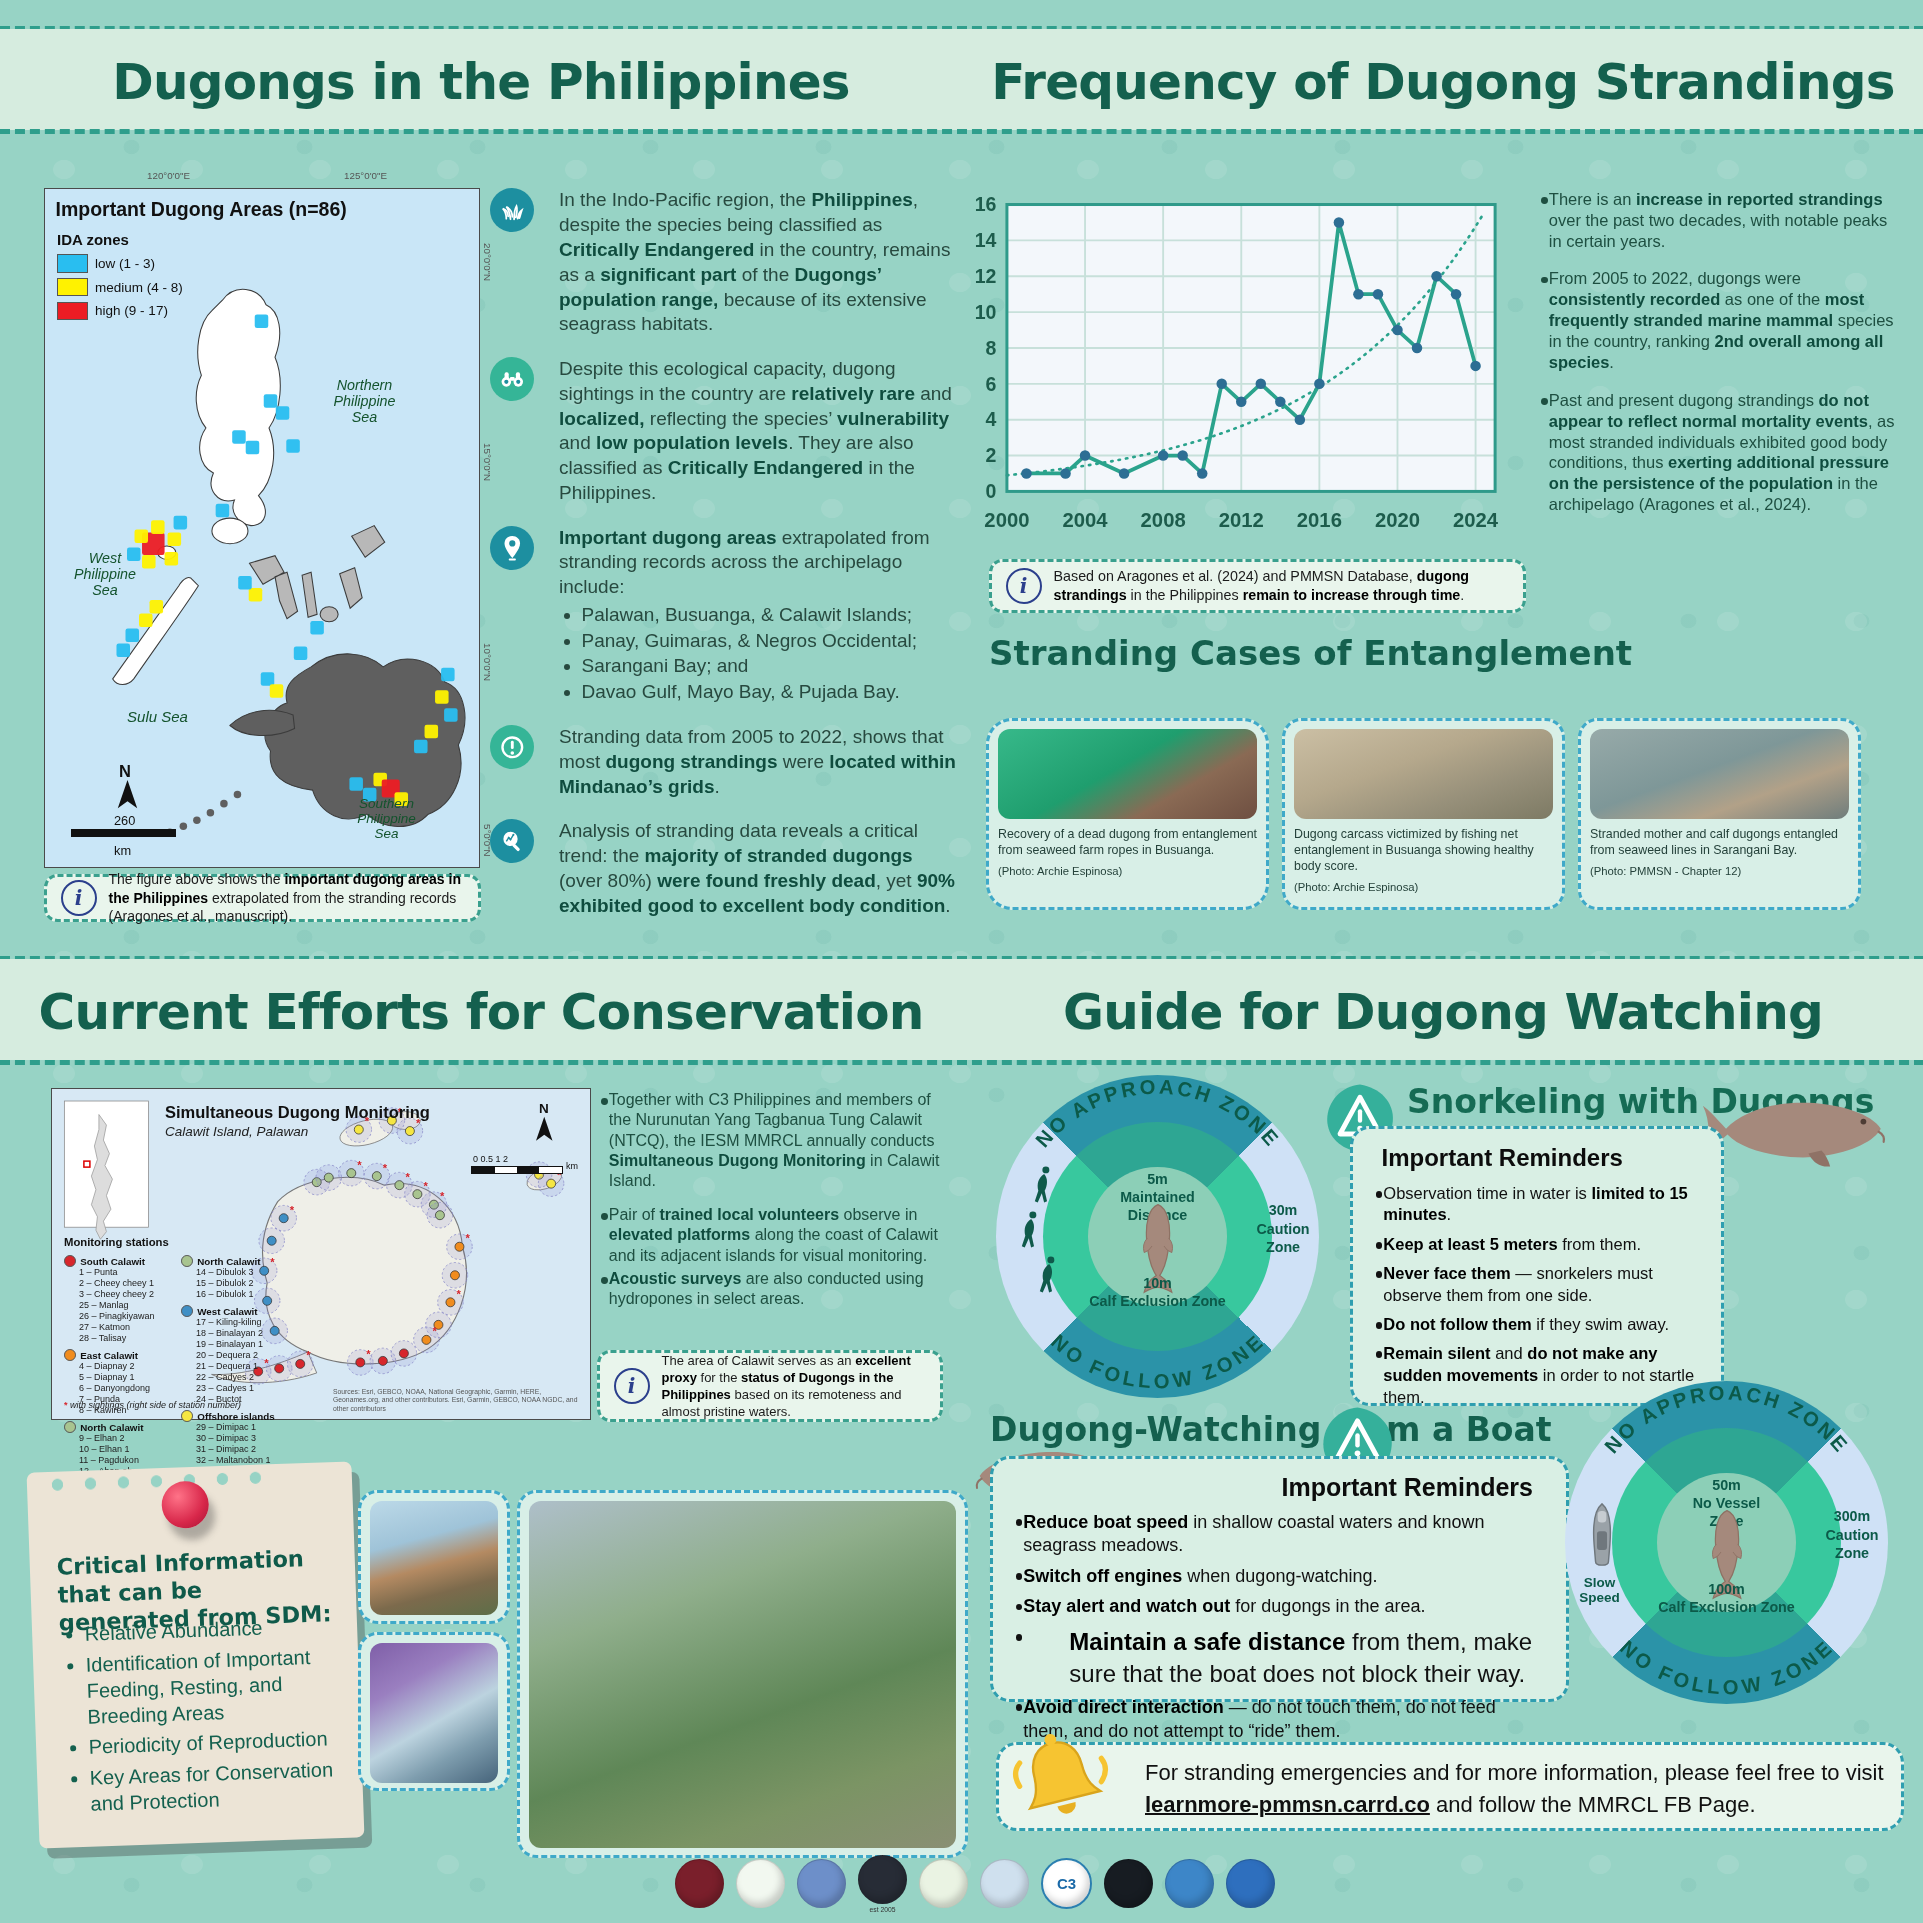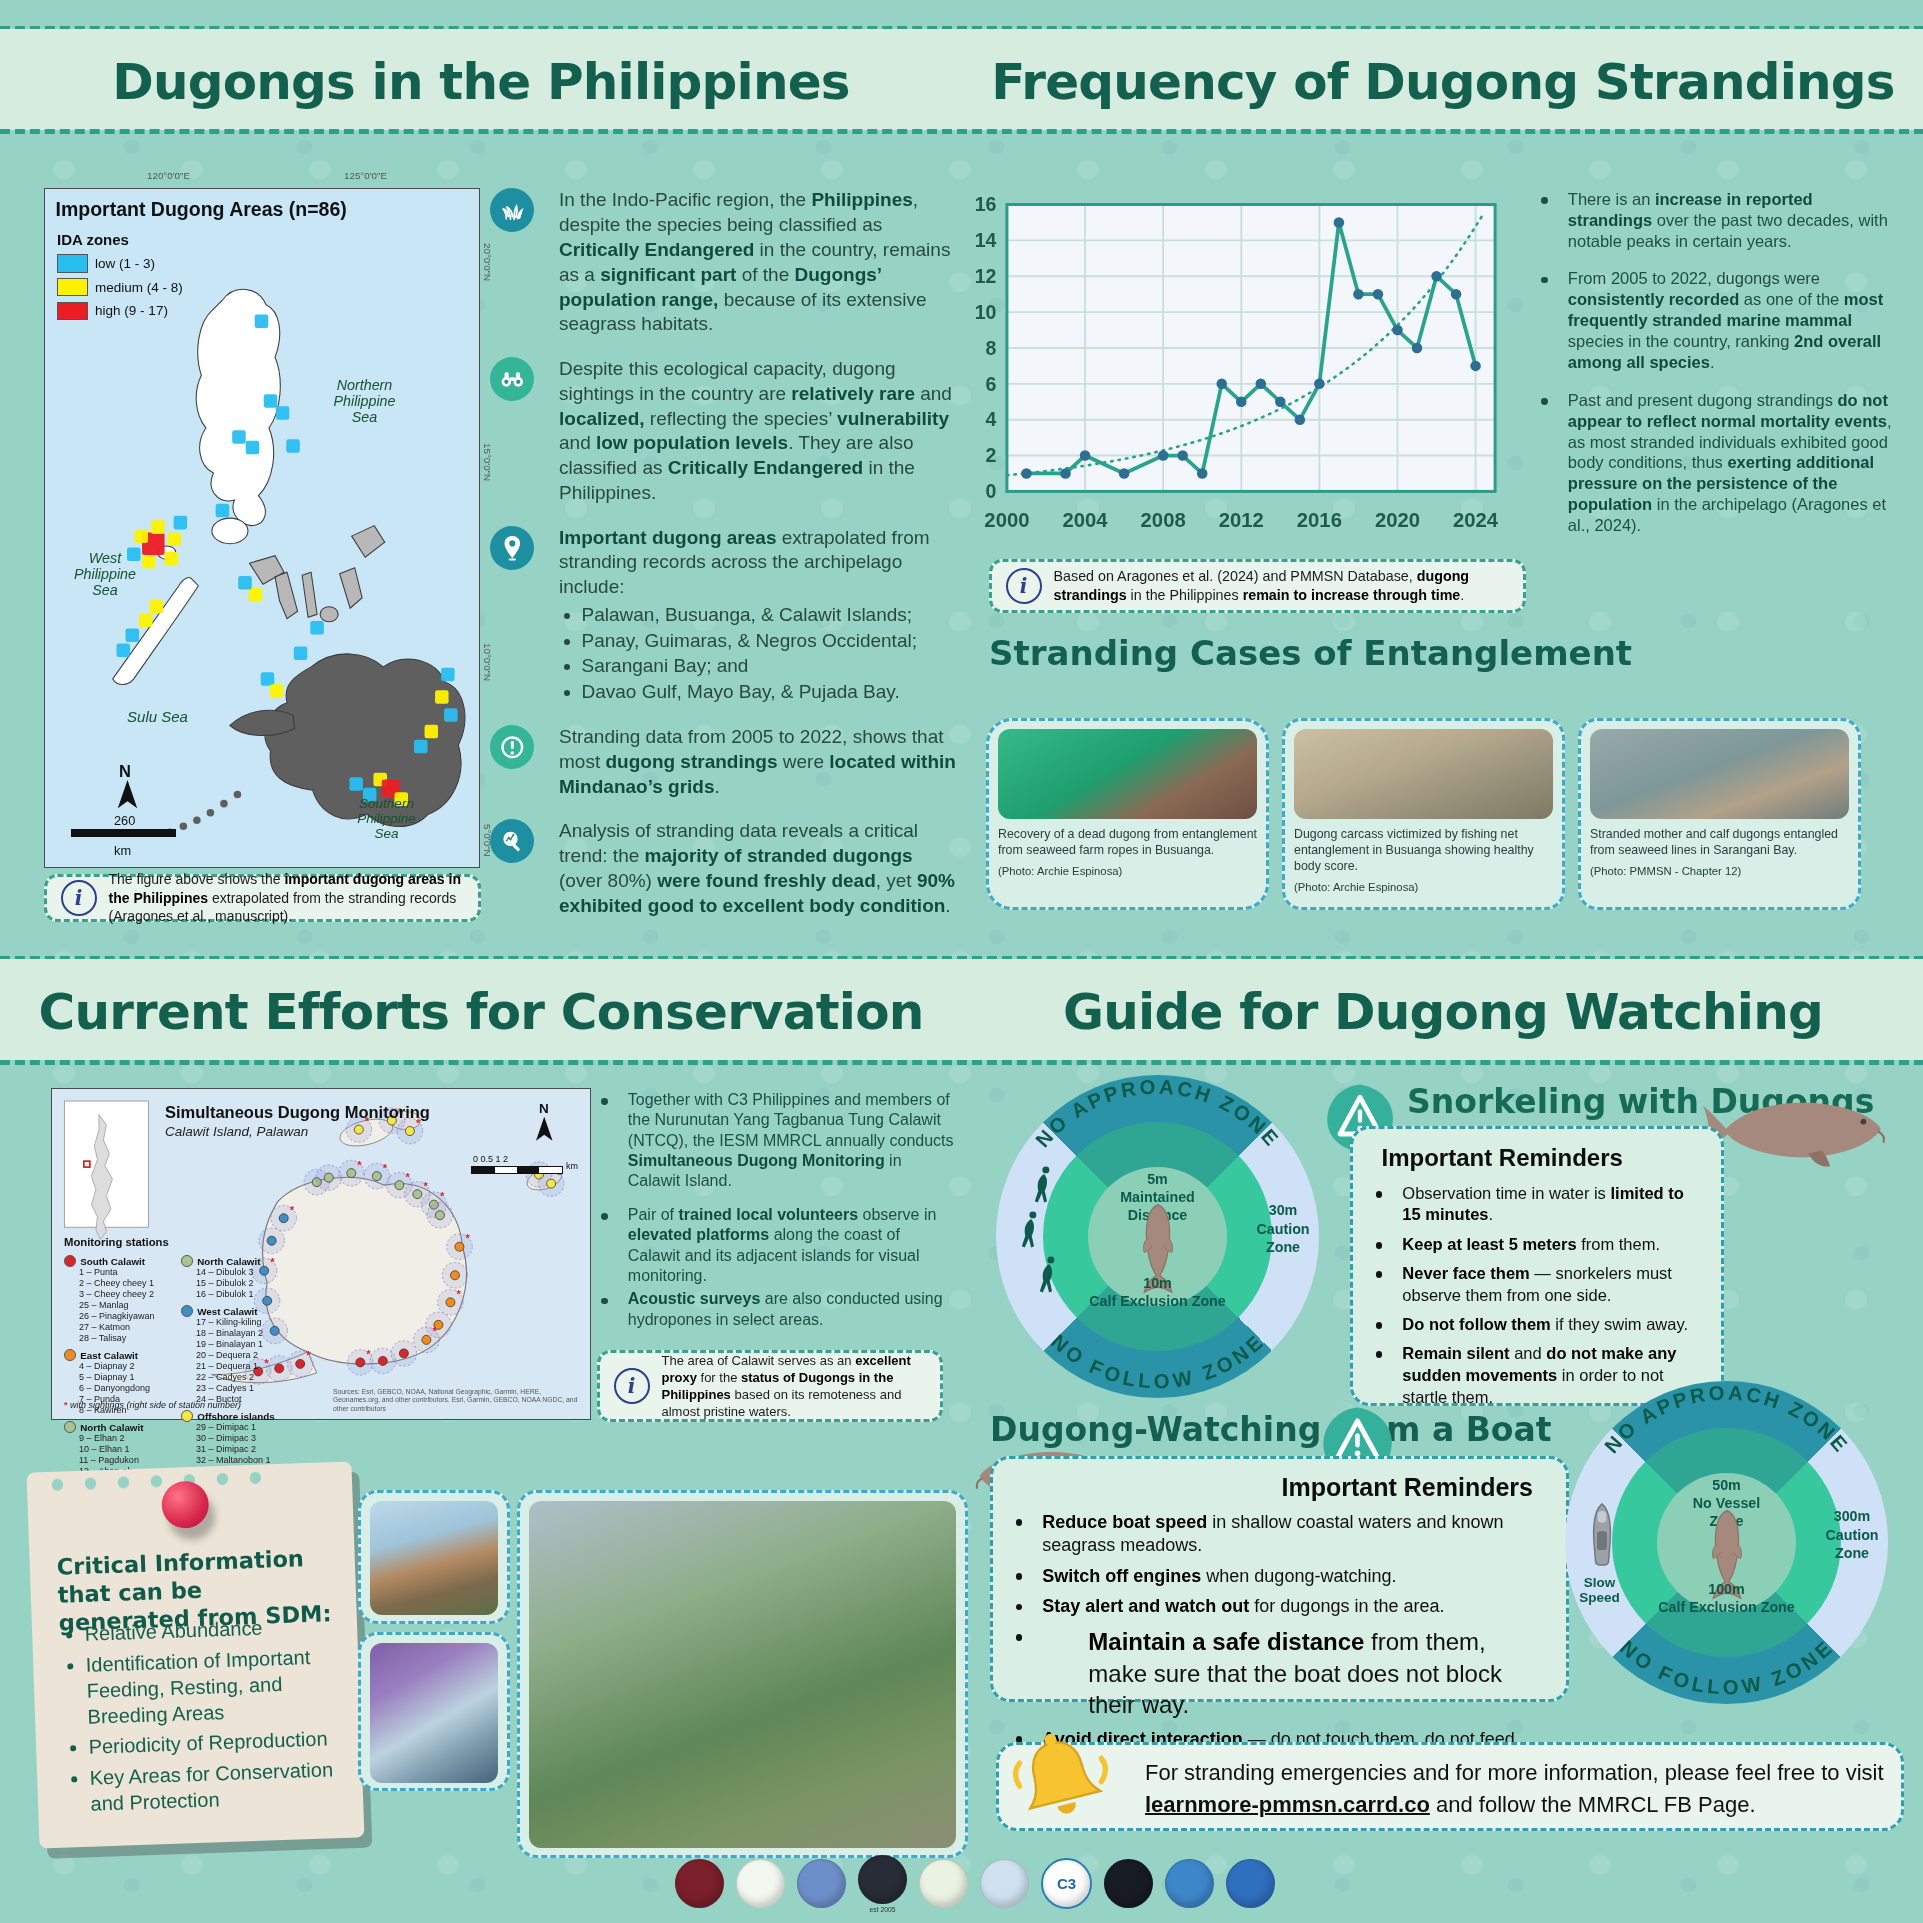--- a/index.html
+++ b/index.html
@@ -24,21 +24,21 @@
   .infotx b{color:#000}
   
   .ibullet{display:flex;gap:25px;margin-bottom:19.5px}
   .ibullet .ic{flex:none;width:44px;height:44px;border-radius:50%;display:flex;align-items:center;justify-content:center}
   .ibullet .ic svg{width:28.6px;height:28.6px}
   .ibullet .tx{font-size:19px;line-height:1.31;color:#27493f}
   .tx b{color:#0f4c3e}
   .tx ul{margin:3px 0 0 0;padding-left:22.5px}
   .tx li{margin:0.8px 0}
   
-  .dotrow{display:flex;gap:20px}
+  .dotrow{display:flex;gap:1px}
   .dotrow .d{flex:none;width:6.8px;height:6.8px;border-radius:50%;background:#1e4f41;margin-top:8.3px}
   
   .card{position:absolute;border:3.8px dashed #3fa9c9;border-radius:19.5px;background:#d8efe7;
     padding:7.5px 9px;box-sizing:border-box}
   .card .photo{width:100%;border-radius:12px}
   .cap{font-size:12.4px;line-height:1.3;color:#24413a;margin-top:7.5px}
   .credit{font-size:11.3px;color:#24413a;margin-top:6.8px}
   
   .mappanel{position:absolute;background:#c9e6f7;border:1.5px solid #4a4a4a;box-sizing:border-box}
   .sealabel{position:absolute;font-style:italic;color:#14532d;text-align:center;white-space:pre-line}

